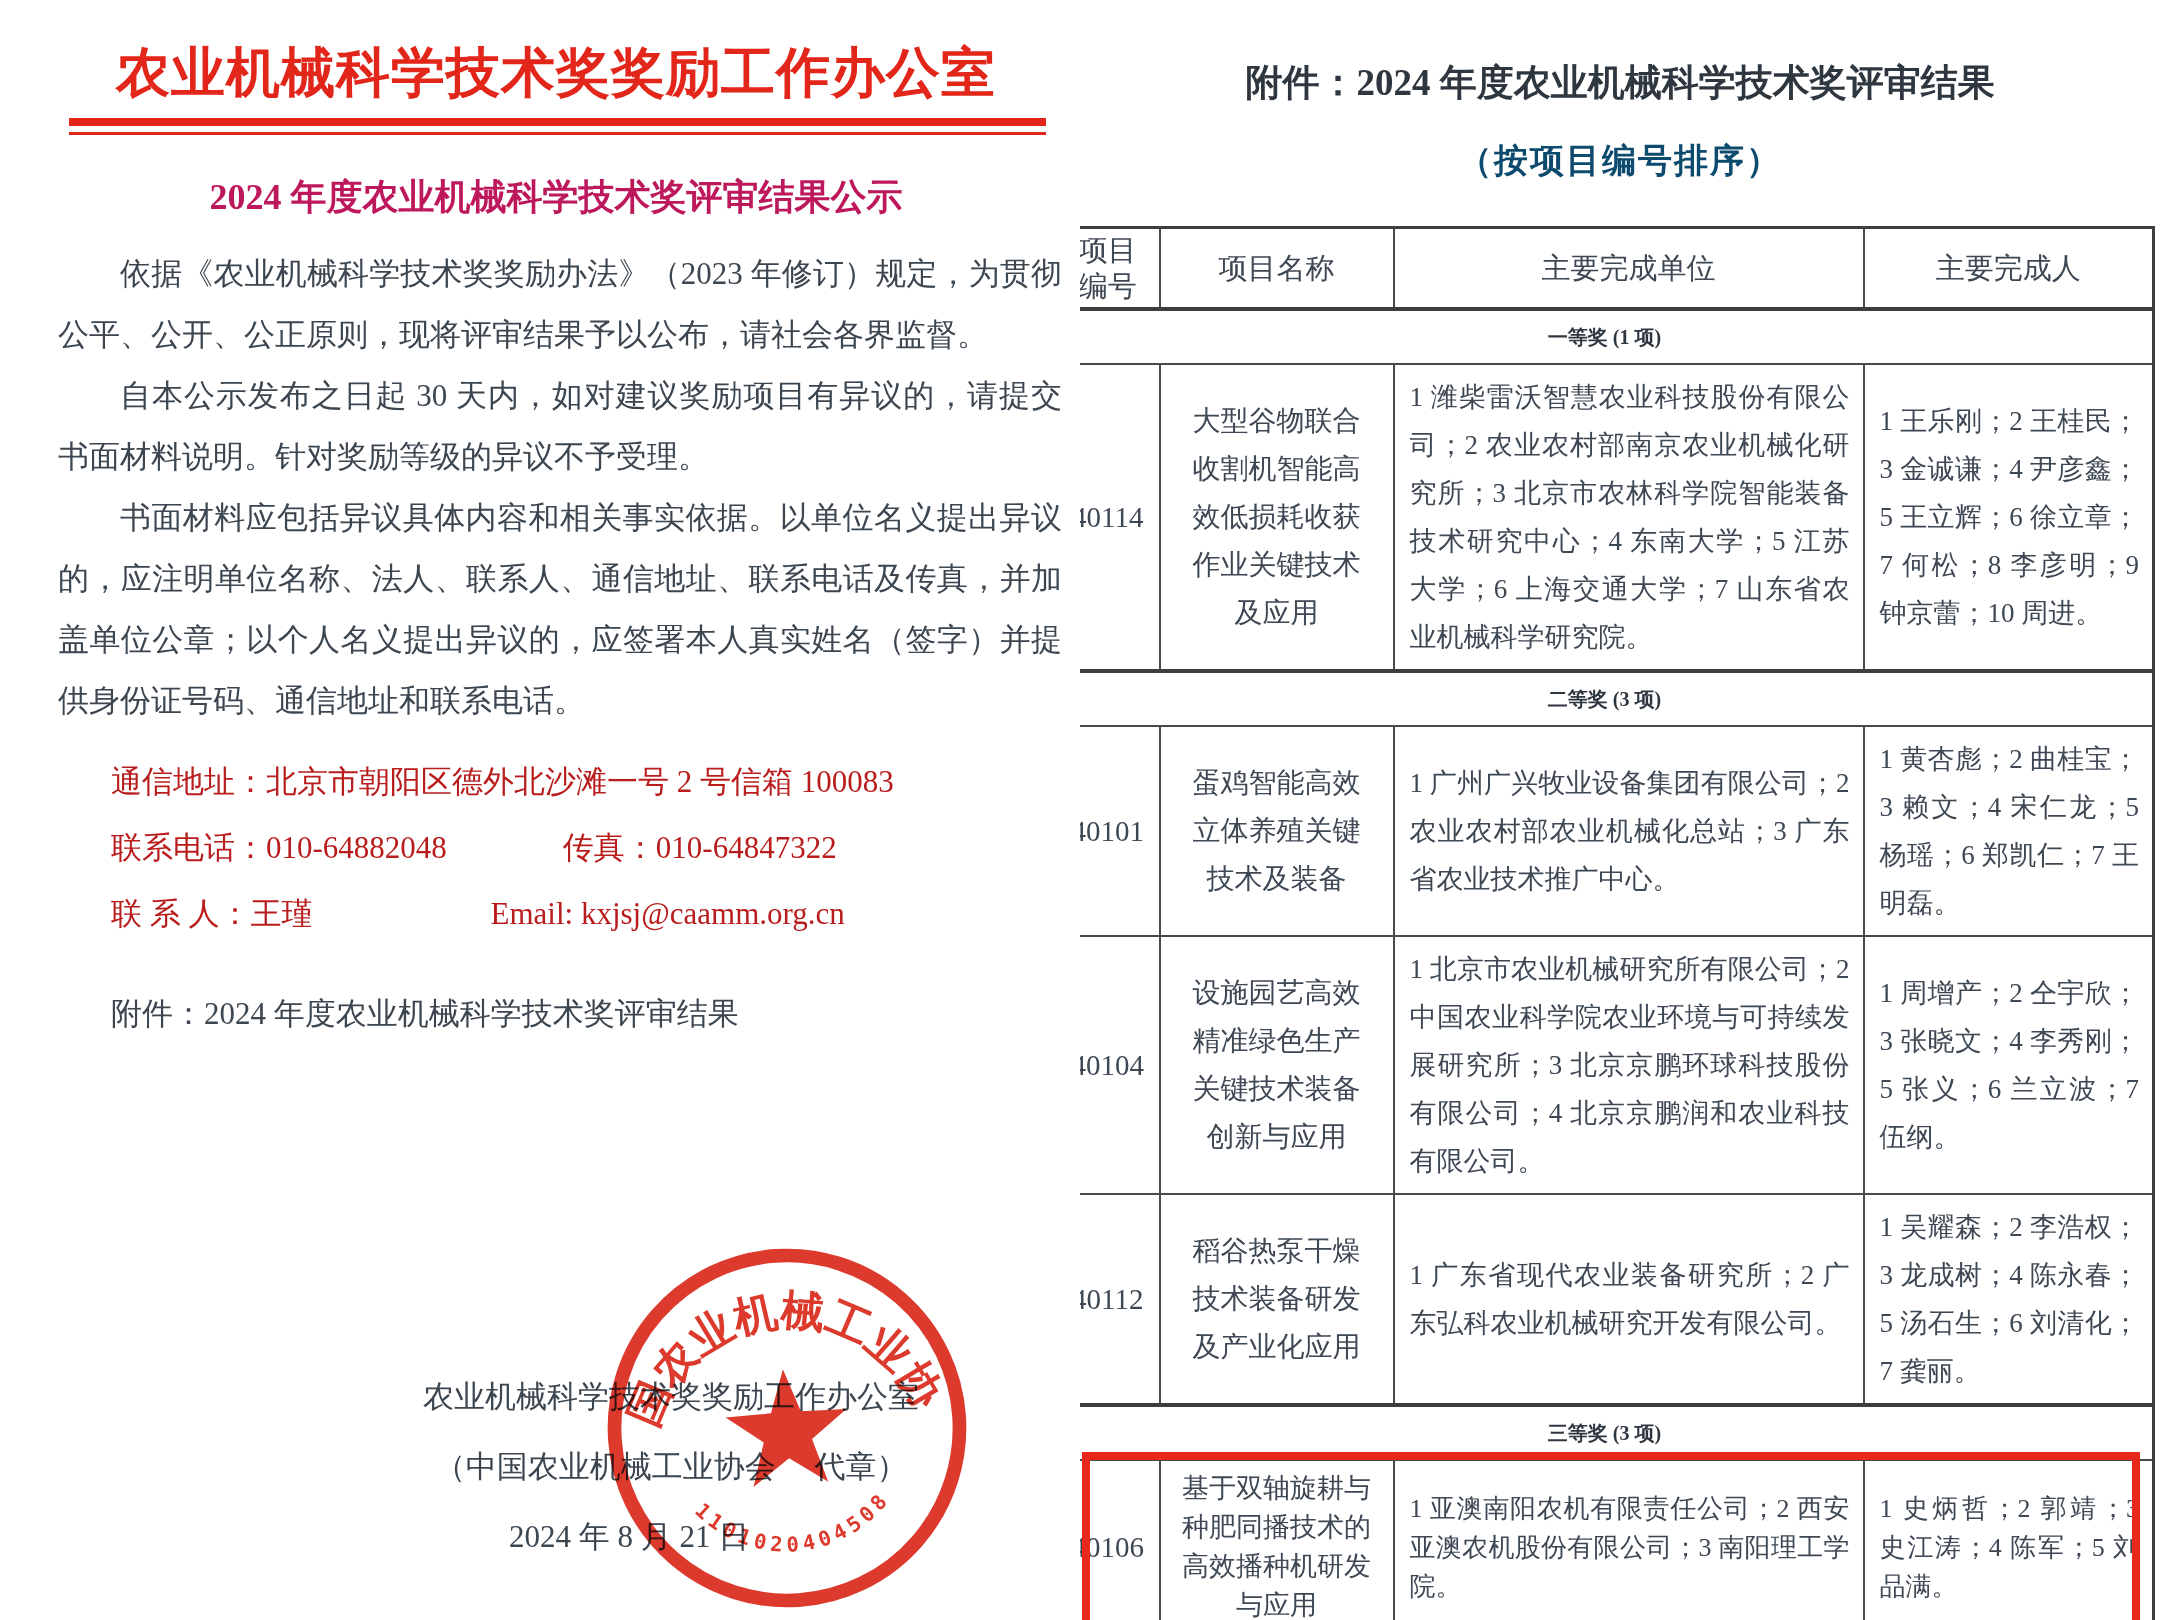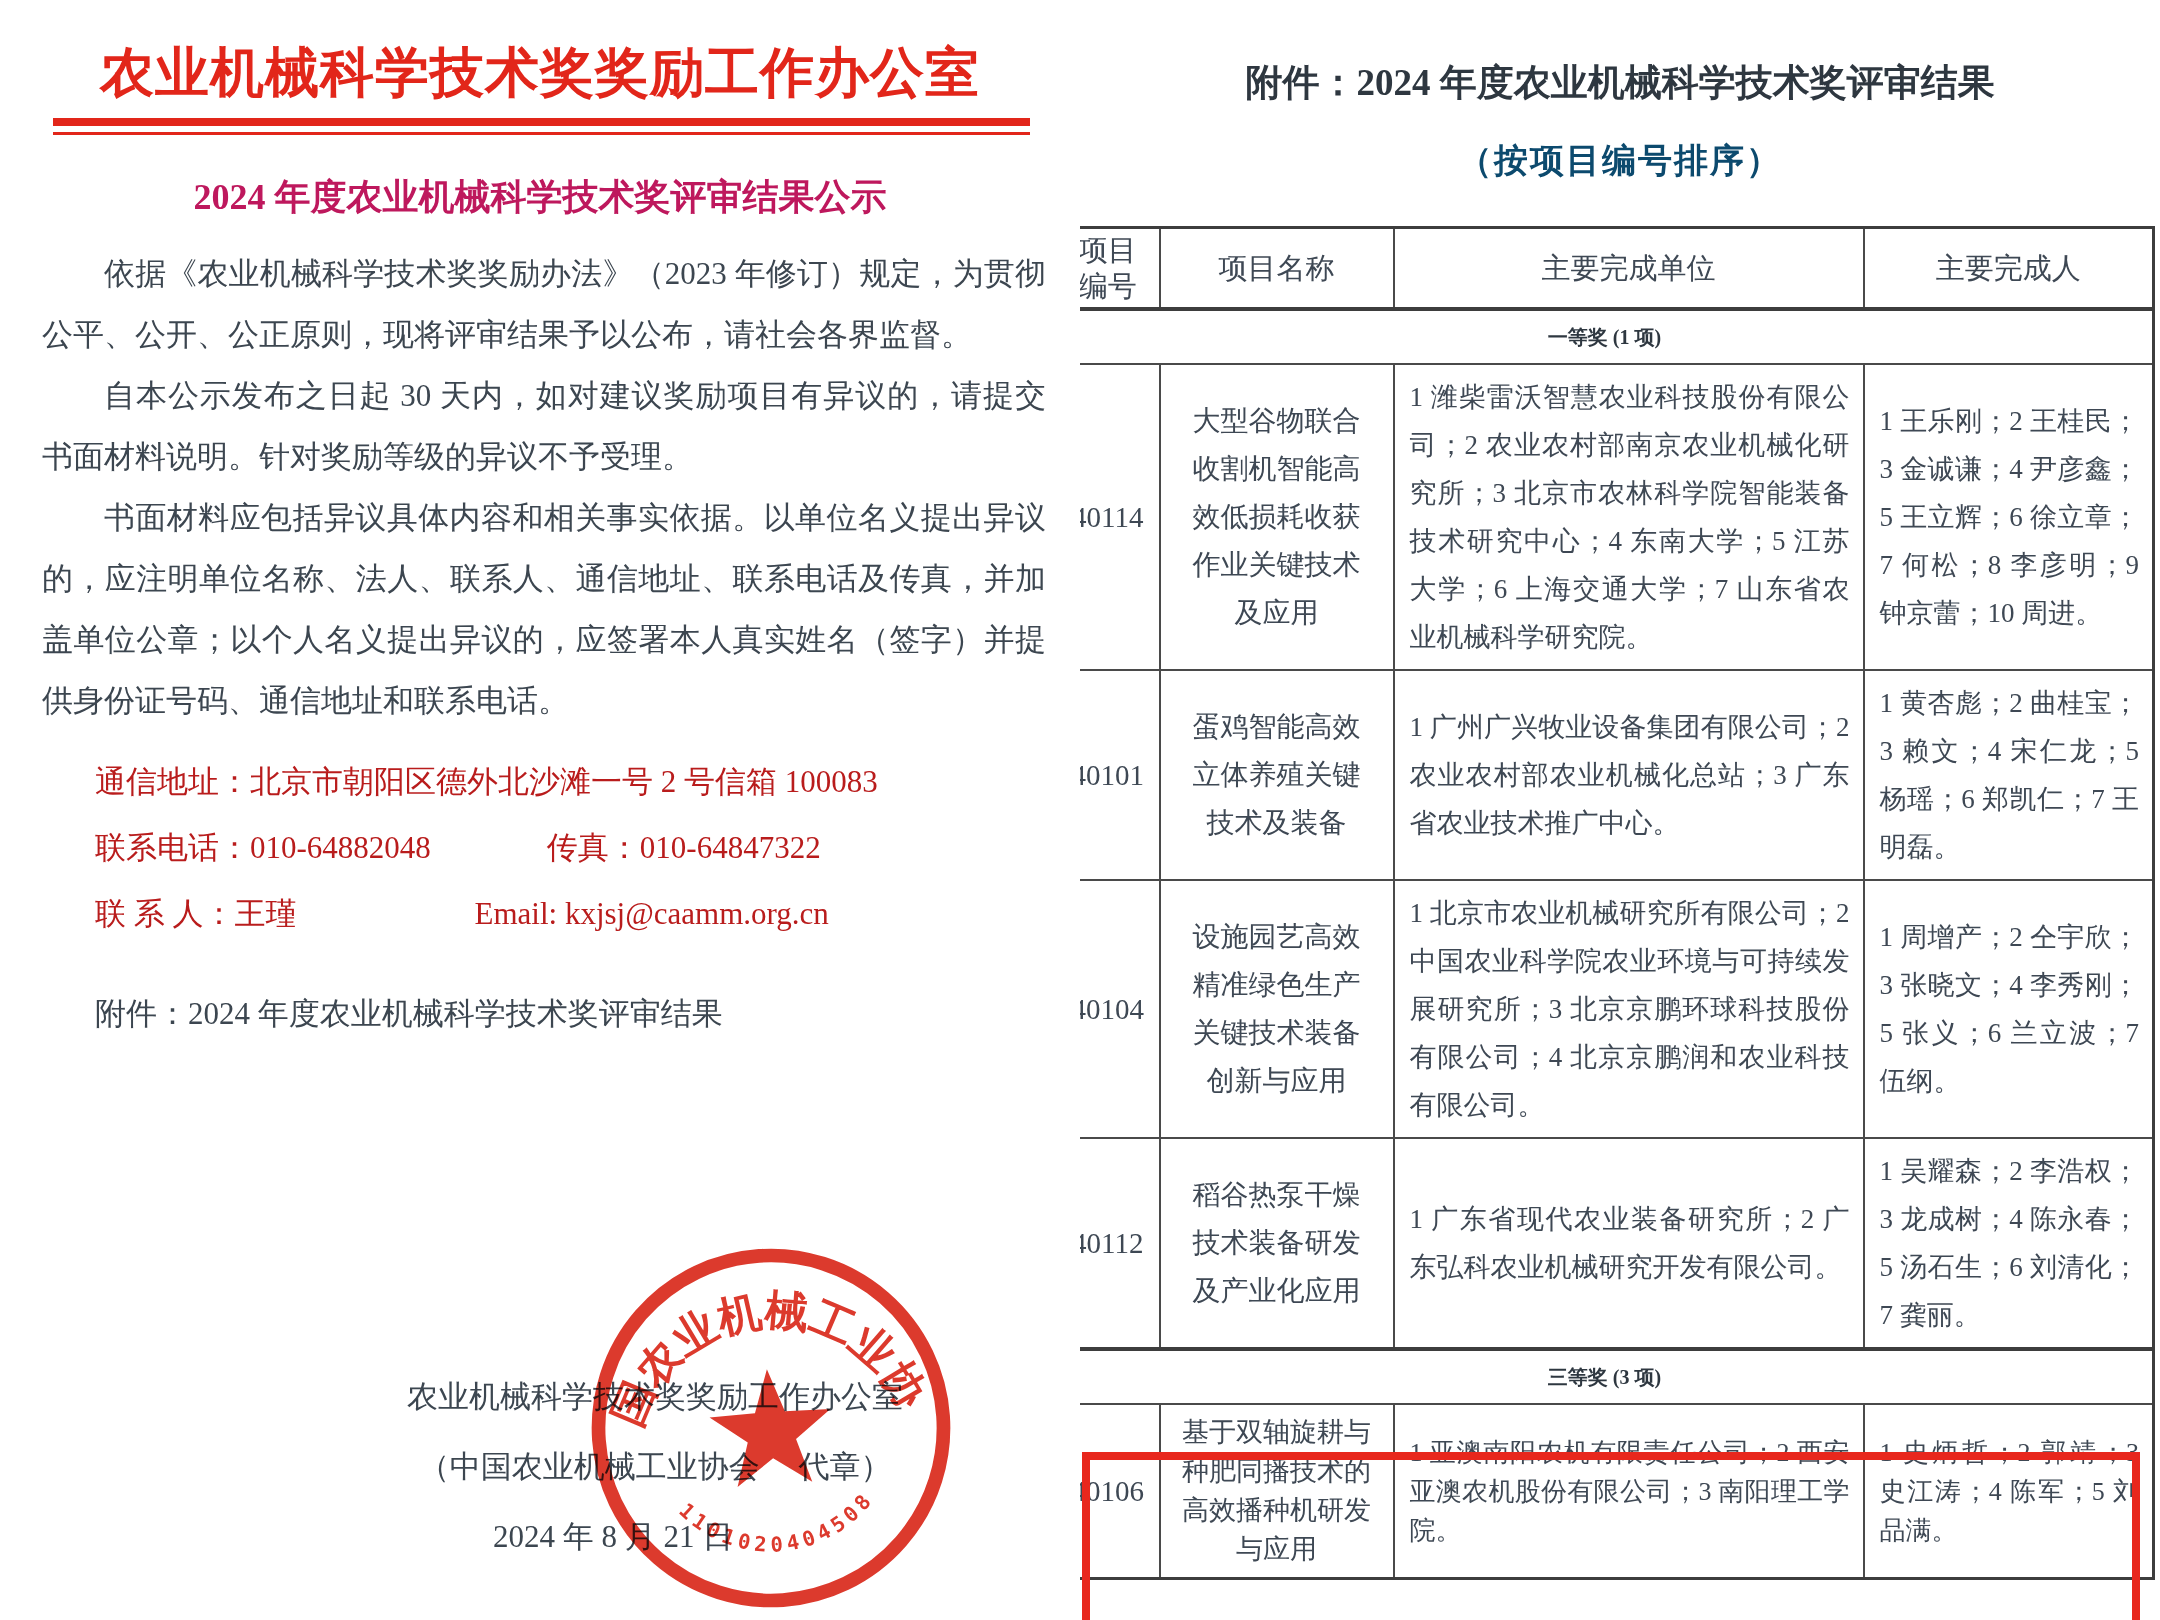--- a/index.html
+++ b/index.html
@@ -4,21 +4,21 @@
 <style>
   html,body{margin:0;padding:0;}
   body{
     width:2160px;height:1620px;overflow:hidden;background:#ffffff;
     font-family:"Liberation Serif","DejaVu Serif",serif;
     color:#3c4650;
   }
   .page{position:relative;width:2160px;height:1620px;background:#fff;}
 
   
-  .left-page{position:absolute;left:0;top:0;width:1080px;height:1620px;}
+  .left-page{position:absolute;left:16px;top:0;width:1080px;height:1620px;}
   .office-header{
     margin:42px 30px 0 30px;text-align:center;
     font-size:54px;font-weight:bold;letter-spacing:1px;
     color:#e2261a;line-height:62px;
   }
   .red-rule-thick{height:8px;background:#e2261a;margin:14px 50px 0 53px;}
   .red-rule-thin{height:3px;background:#e2261a;margin:6px 50px 0 53px;}
   .notice-title{
     margin:40px 40px 0 40px;text-align:center;
     font-size:36px;font-weight:bold;color:#be185d;line-height:44px;
@@ -165,20 +165,23 @@
         <tbody>
             <tr class="section-row">
               <td colspan="4">一等奖 (1 项)</td>
             </tr>
             <tr class="data-row">
               <td class="id">40114</td>
               <td class="name">大型谷物联合收割机智能高效低损耗收获作业关键技术及应用</td>
               <td class="units">1 潍柴雷沃智慧农业科技股份有限公司；2 农业农村部南京农业机械化研究所；3 北京市农林科学院智能装备技术研究中心；4 东南大学；5 江苏大学；6 上海交通大学；7 山东省农业机械科学研究院。</td>
               <td class="people">1 王乐刚；2 王桂民；3 金诚谦；4 尹彦鑫；5 王立辉；6 徐立章；7 何松；8 李彦明；9 钟京蕾；10 周进。</td>
             </tr>
+            <tr class="section-row">
+              <td colspan="4">二等奖 (3 项)</td>
+            </tr>
             <tr class="data-row">
               <td class="id">40101</td>
               <td class="name">蛋鸡智能高效立体养殖关键技术及装备</td>
               <td class="units">1 广州广兴牧业设备集团有限公司；2 农业农村部农业机械化总站；3 广东省农业技术推广中心。</td>
               <td class="people">1 黄杏彪；2 曲桂宝；3 赖文；4 宋仁龙；5 杨瑶；6 郑凯仁；7 王明磊。</td>
             </tr>
             <tr class="data-row">
               <td class="id">40104</td>
               <td class="name">设施园艺高效精准绿色生产关键技术装备创新与应用</td>
               <td class="units">1 北京市农业机械研究所有限公司；2 中国农业科学院农业环境与可持续发展研究所；3 北京京鹏环球科技股份有限公司；4 北京京鹏润和农业科技有限公司。</td>

